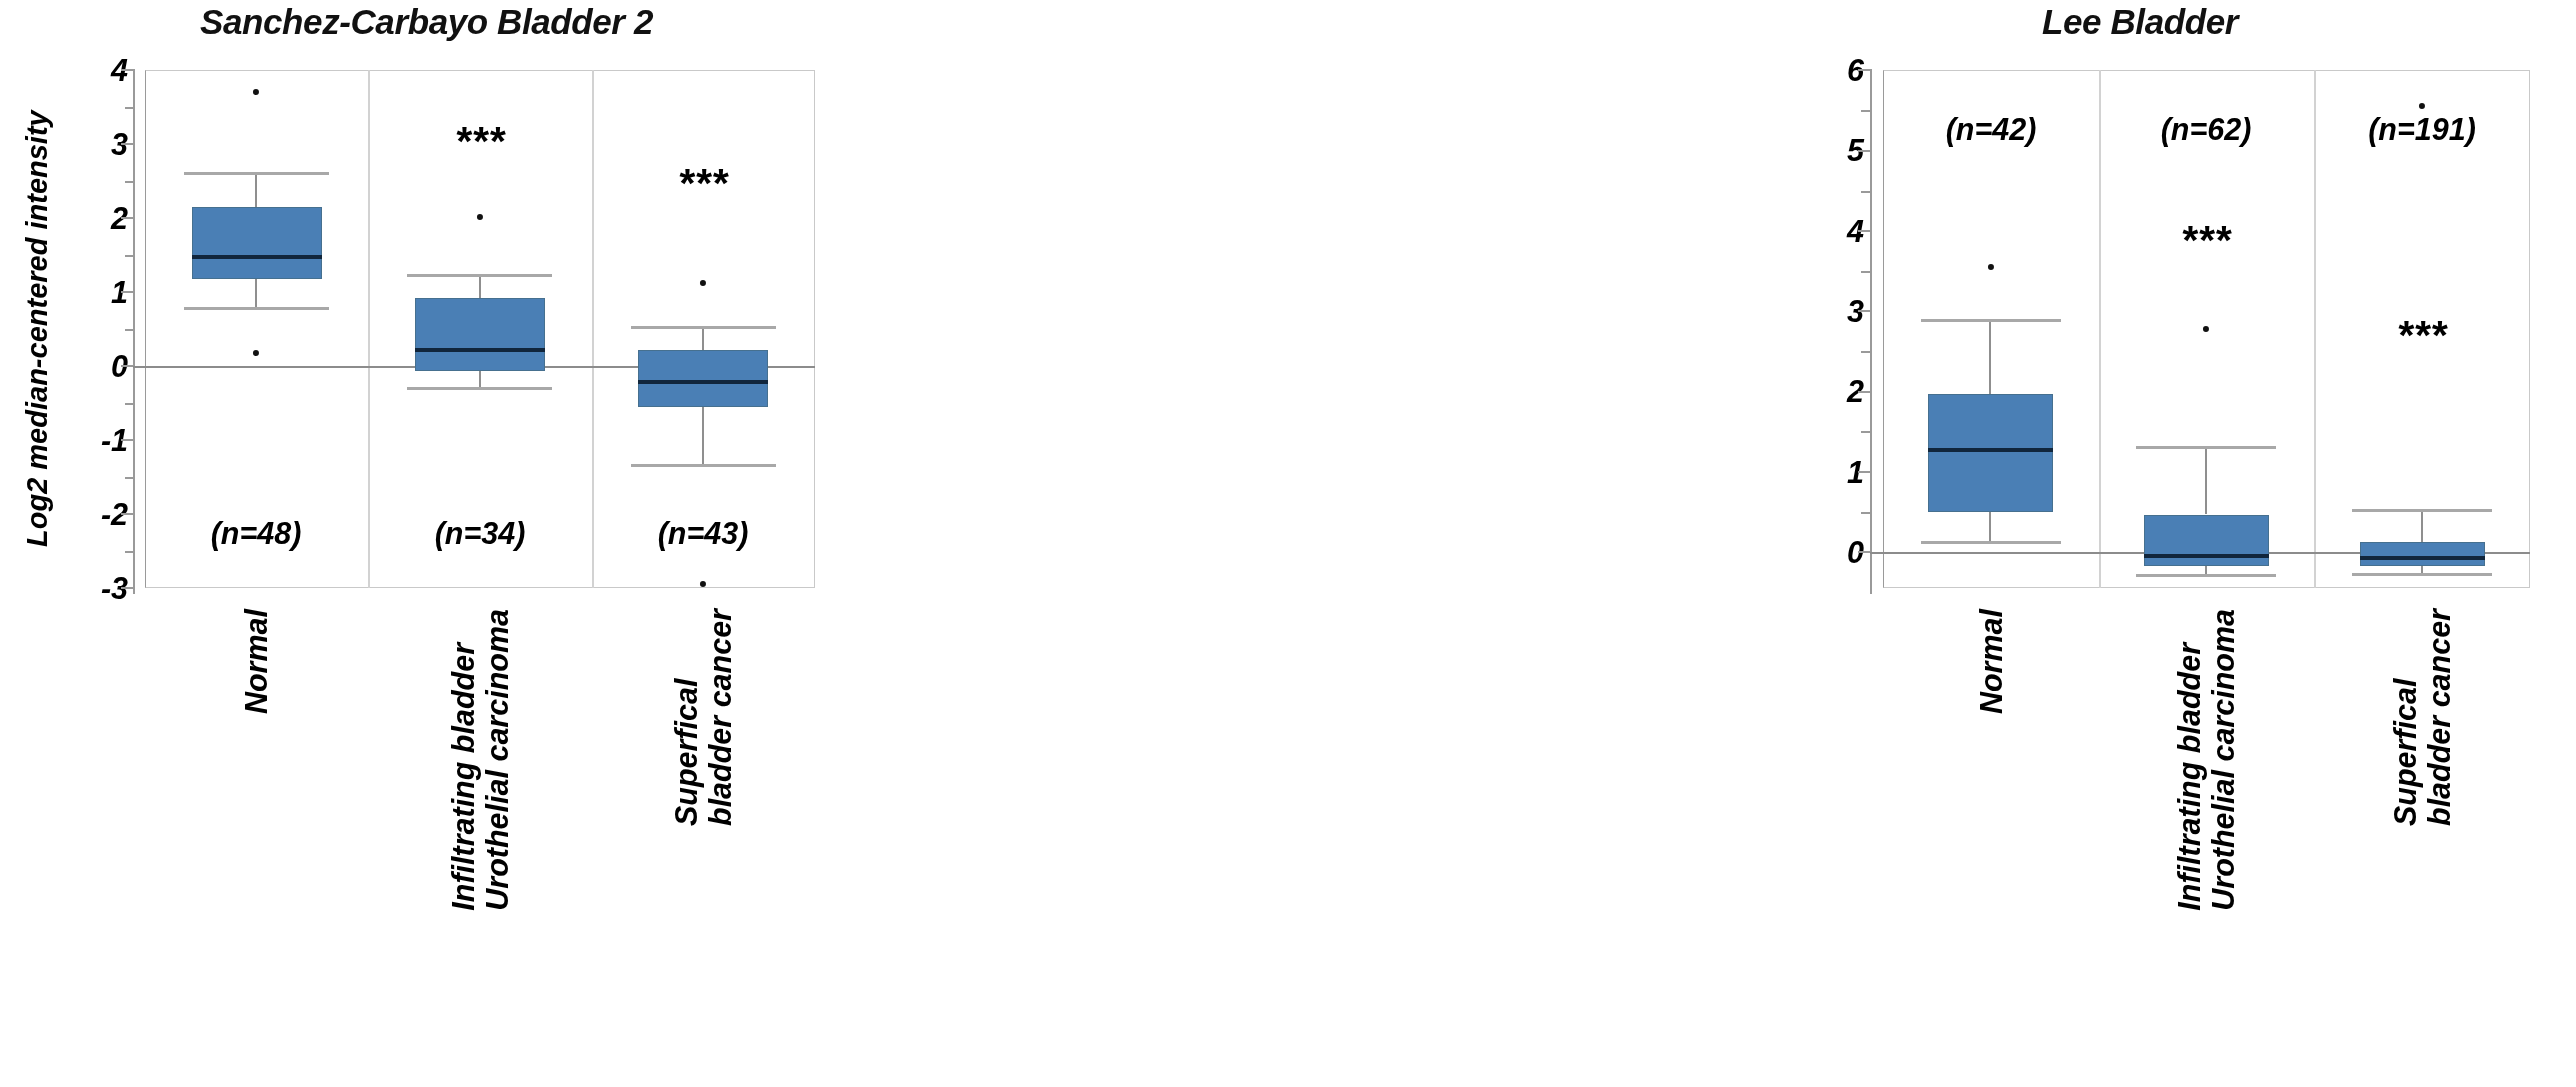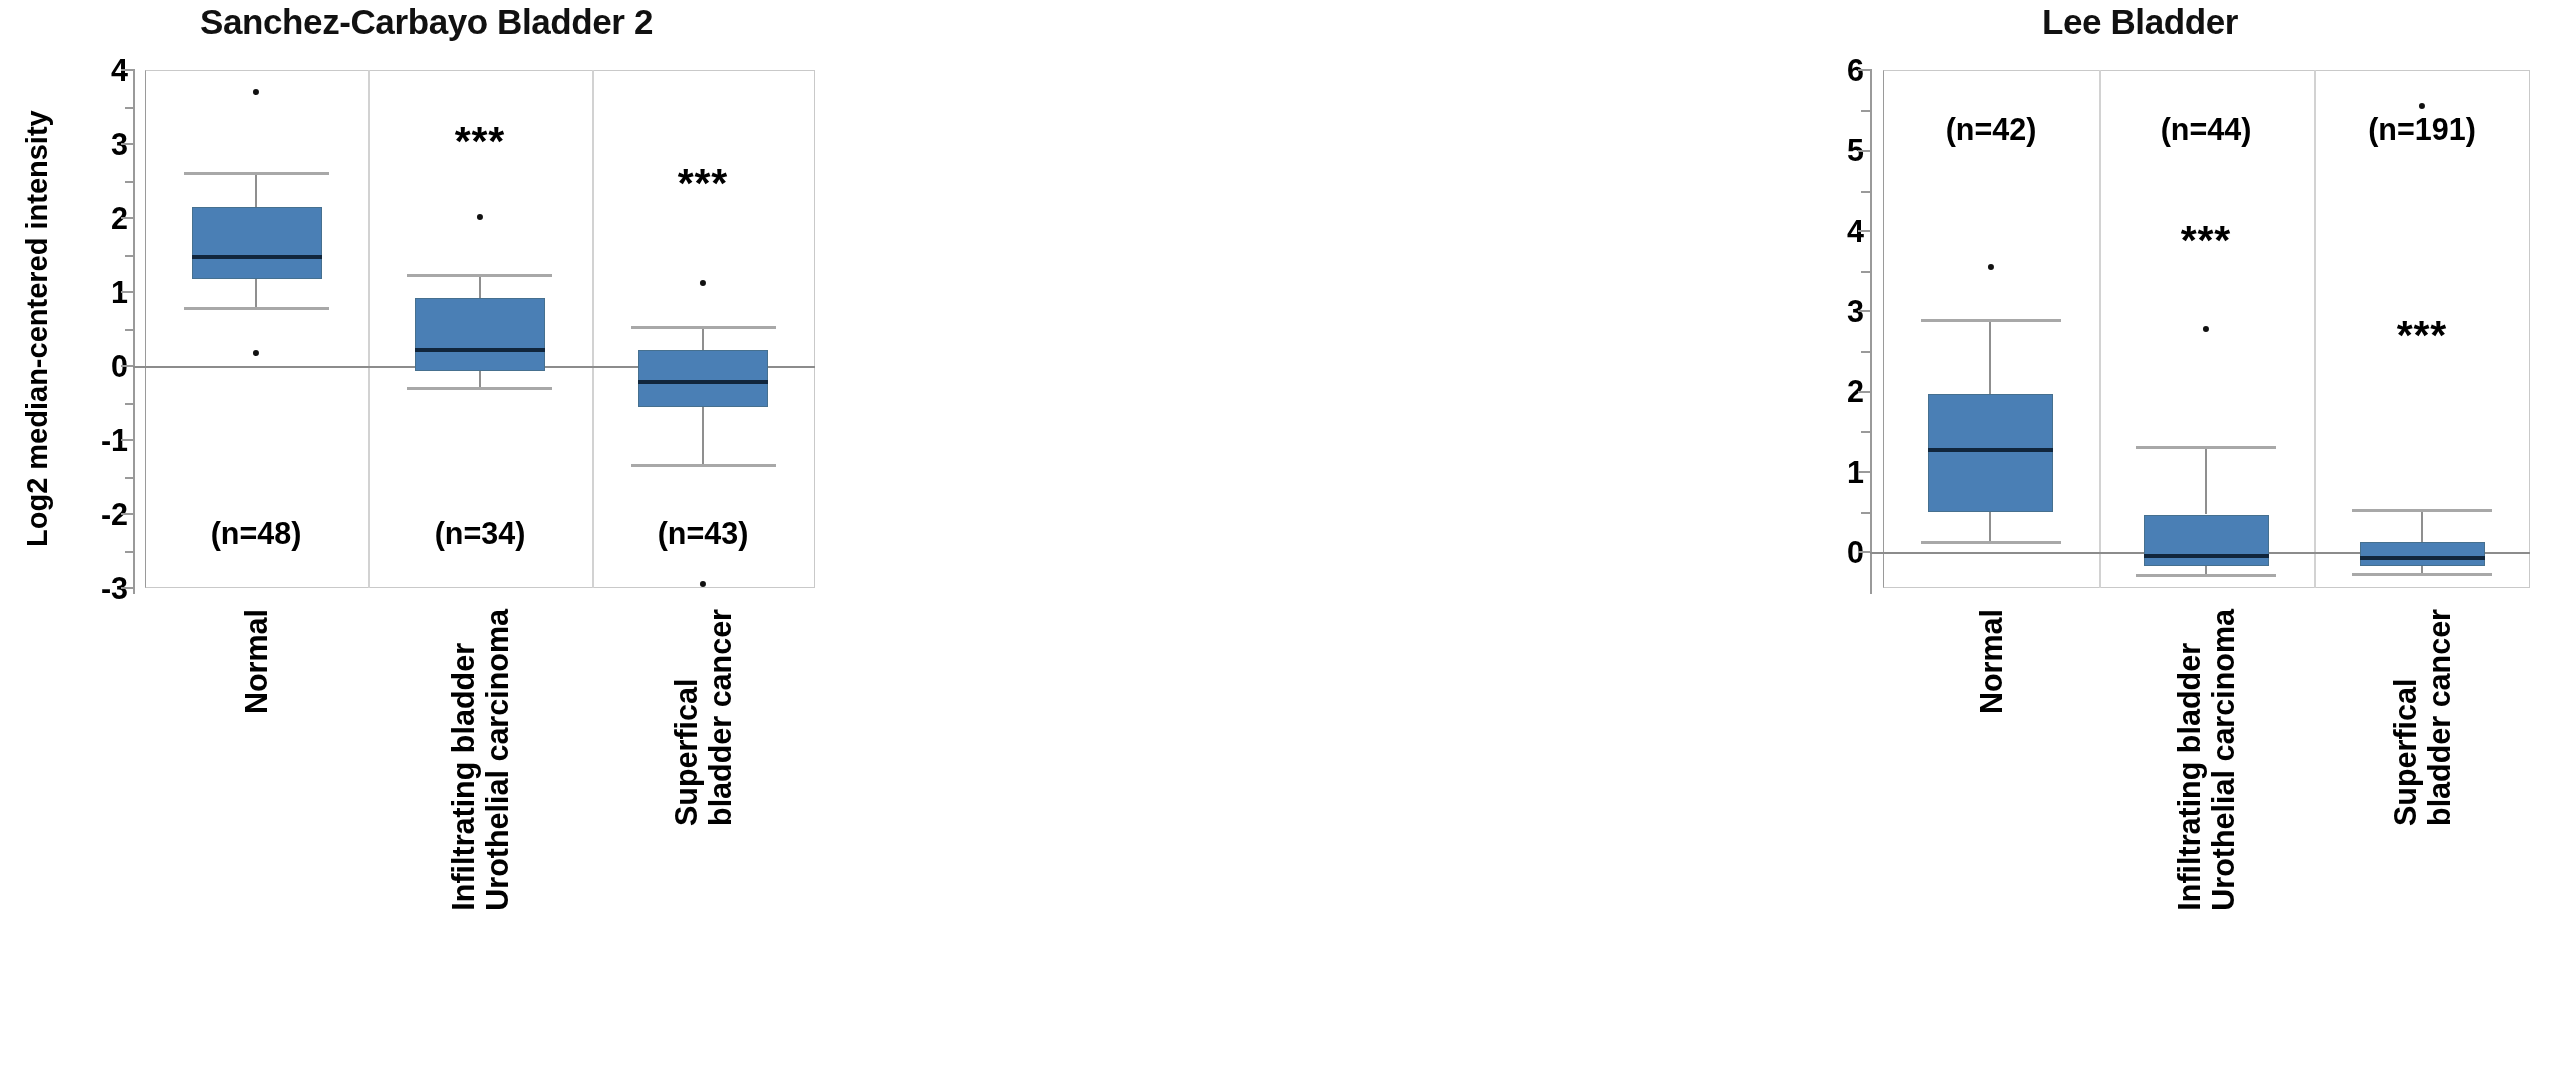--- a/index.html
+++ b/index.html
@@ -1,18 +1,18 @@
 <!DOCTYPE html>
 <html style="font-size:12.2px"><head>
 <meta charset="utf-8">
 <style>
   html,body{margin:0;padding:0;background:#ffffff;}
   body{width:2576px;height:1088px;font-family:"Liberation Sans",sans-serif;position:relative;overflow:hidden;}
   .figure{position:absolute;inset:0;display:flex;align-items:flex-start;}
-  .panel{position:relative;height:1088px;}
+  .panel{position:relative;height:1088px;font-style:italic;}
   .panel-title{position:absolute;top:1.5px;left:0;width:100%;text-align:center;font-size:35px;font-weight:bold;color:#111;letter-spacing:-0.4px;}
   .axis-title{position:absolute;font-size:29px;font-weight:bold;color:#000;
     writing-mode:vertical-rl;transform:rotate(180deg);white-space:nowrap;text-align:center;}
   .axisline{position:absolute;background:#9a9a9a;}
   .plotarea{position:absolute;border:1.5px solid #c9c9c9;border-left:1.5px solid #9a9a9a;background:#fff;box-sizing:border-box;}
   .cellsep{position:absolute;top:0;bottom:0;width:1.5px;background:#d2d2d2;}
   .zeroline{position:absolute;left:0;right:0;height:2.3px;background:#8c8c8c;}
   .box{position:absolute;background:#4a7fb5;border:1.5px solid #46708f;box-sizing:border-box;}
   .median{position:absolute;background:#11263c;height:3.8px;}
   .whisker{position:absolute;width:2.3px;background:#8f8f8f;}
@@ -129,21 +129,21 @@
       <div class="nlabel" style="left: 285px; top: 112px;">(n=42)</div>
       <div class="catlabel" style="left: 285px; top: 609px; transform: translateX(-50%) rotate(180deg); writing-mode: vertical-rl;">Normal</div>
       <div class="whisker" style="left: 499px; top: 447px; height: 67px;"></div>
       <div class="cap" style="left: 430px; top: 446px; width: 140px;"></div>
       <div class="whisker" style="left: 499px; top: 566px; height: 9.6px;"></div>
       <div class="cap" style="left: 430px; top: 574px; width: 140px;"></div>
       <div class="box" style="left: 438px; top: 515px; width: 125px; height: 51px;"></div>
       <div class="median" style="left: 438px; top: 554px; width: 125px;"></div>
       <div class="outlier" style="left: 500px; top: 329px;"></div>
       <div class="sig" style="left: 500px; top: 226px;">***</div>
-      <div class="nlabel" style="left: 500px; top: 112px;">(n=44)</div>
+      <div class="nlabel" style="left: 500px; top: 112px;">(n=62)</div>
       <div class="catlabel" style="left: 500px; top: 609px; transform: translateX(-50%) rotate(180deg); writing-mode: vertical-rl;">Infiltrating bladder
 Urothelial carcinoma</div>
       <div class="whisker" style="left: 715px; top: 510px; height: 32px;"></div>
       <div class="cap" style="left: 646px; top: 509px; width: 140px;"></div>
       <div class="whisker" style="left: 715px; top: 566px; height: 8px;"></div>
       <div class="cap" style="left: 646px; top: 573px; width: 140px;"></div>
       <div class="box" style="left: 654px; top: 542px; width: 125px; height: 24px;"></div>
       <div class="median" style="left: 654px; top: 556px; width: 125px;"></div>
       <div class="outlier" style="left: 716px; top: 106px;"></div>
       <div class="sig" style="left: 716px; top: 321px;">***</div>

